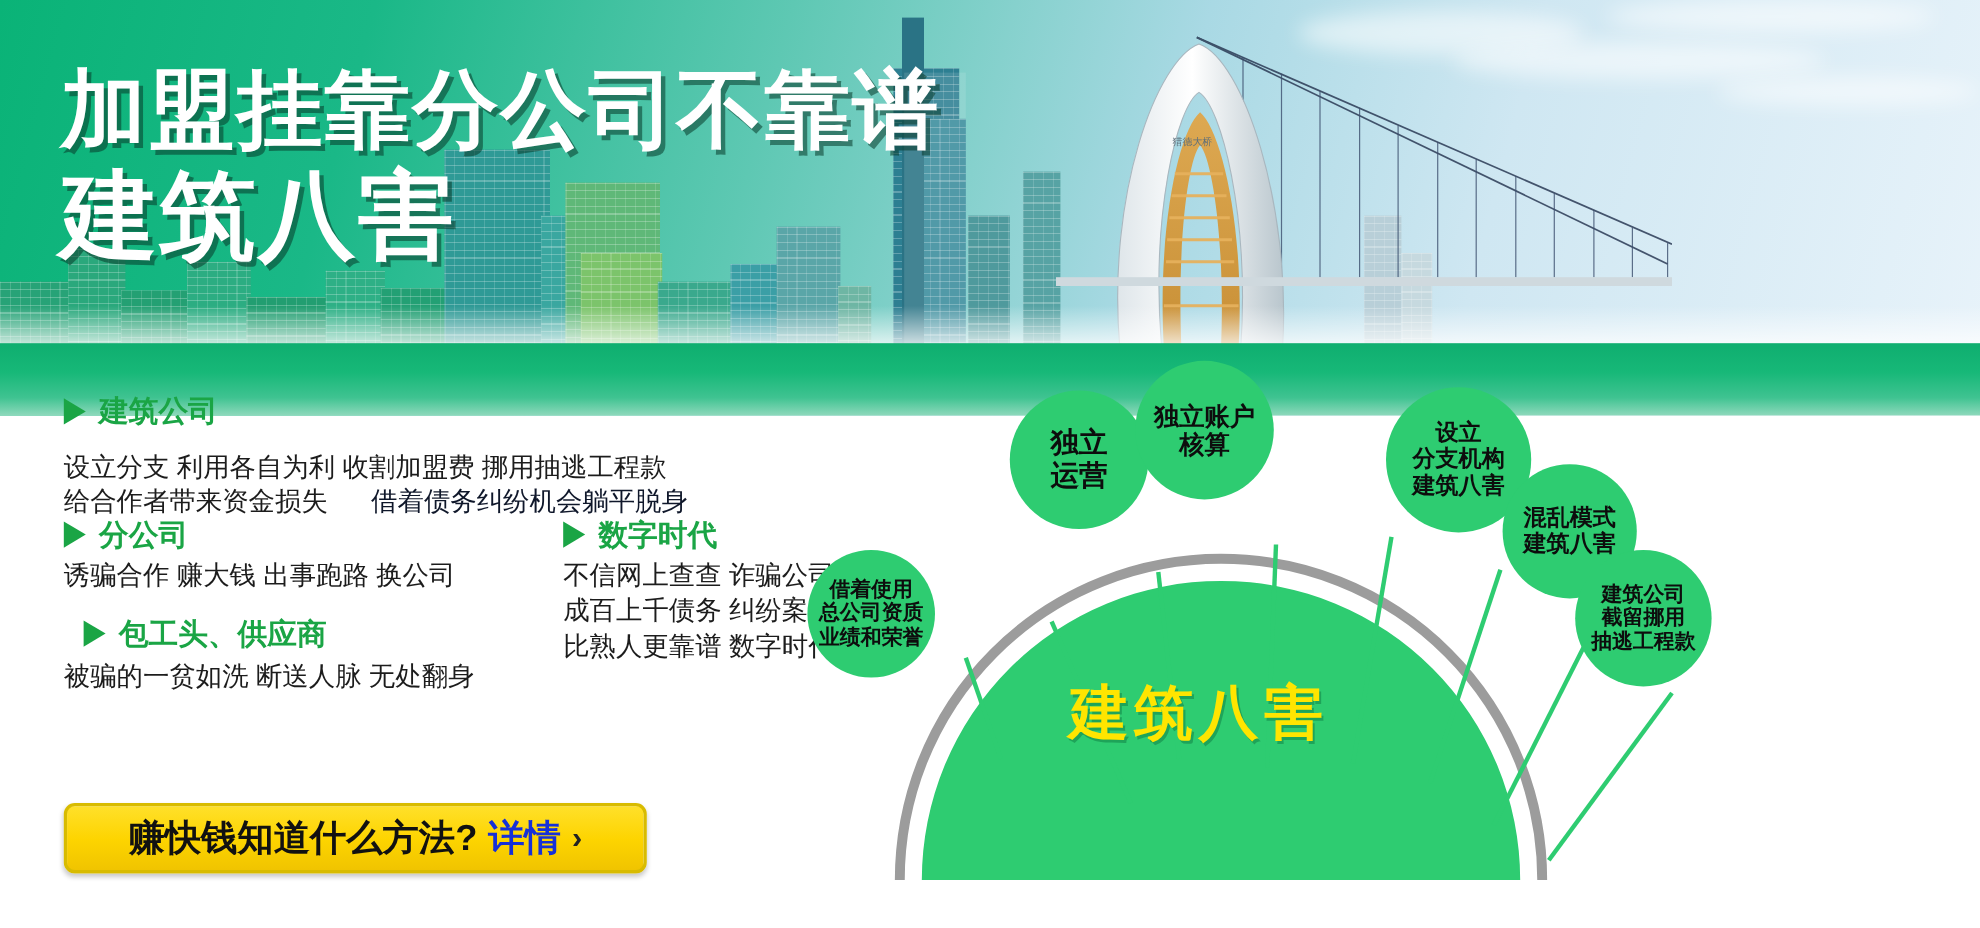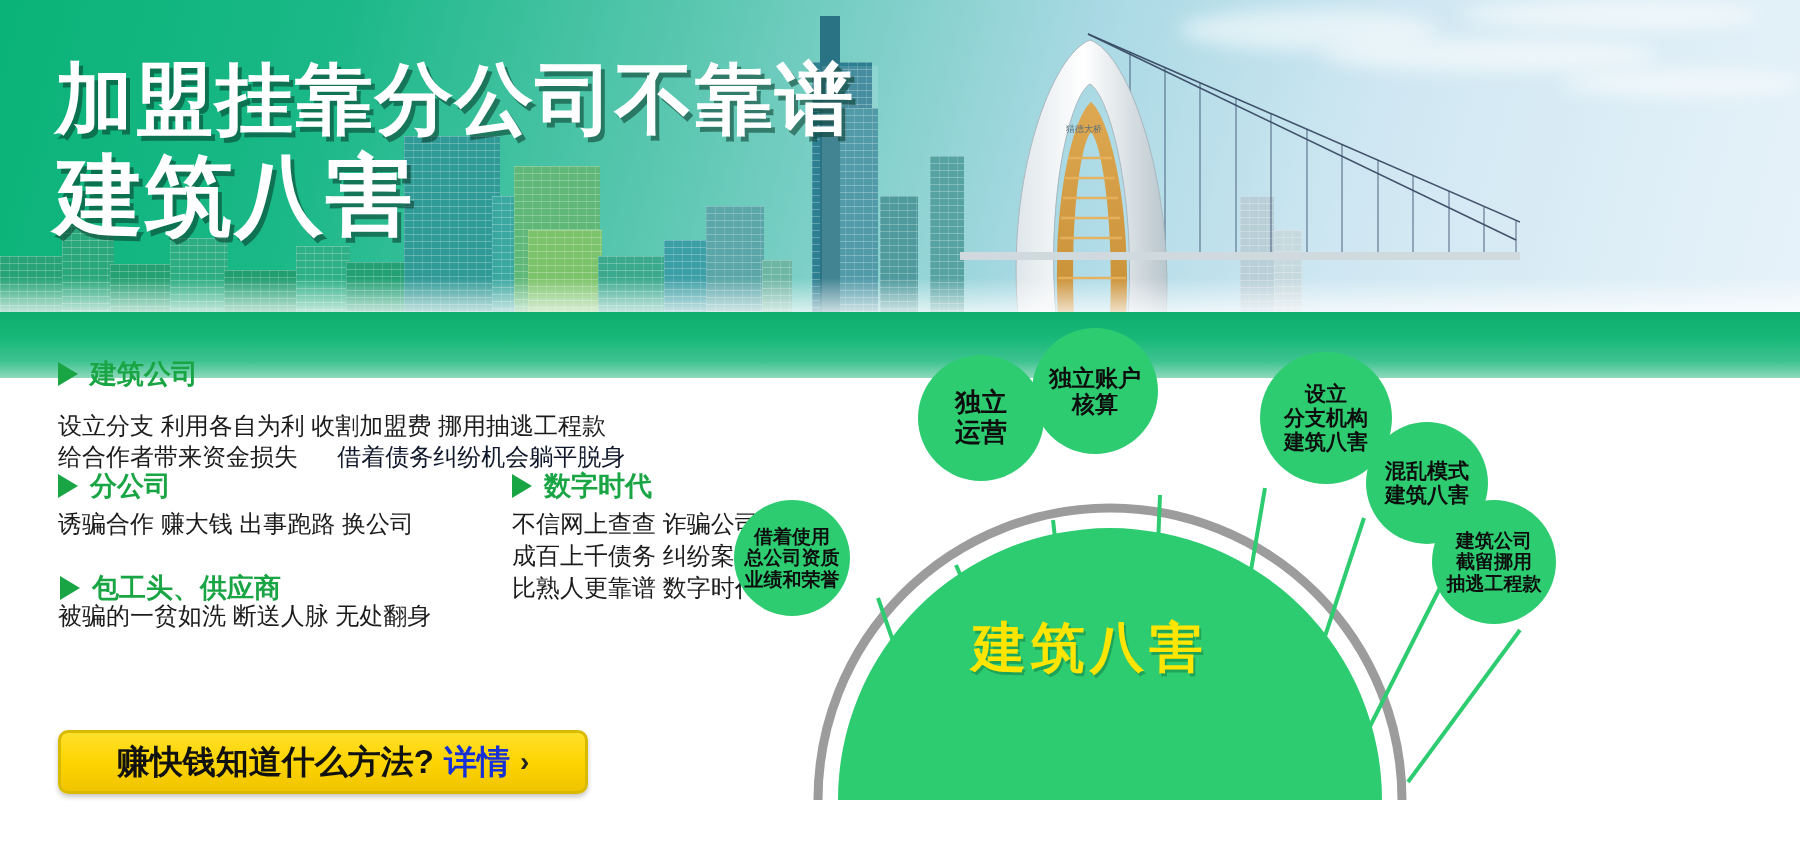--- a/index.html
+++ b/index.html
@@ -258,21 +258,21 @@
   </div>
 
   <div class="sec-head" style="left:58px;top:90px;">
     <span class="tri"></span>
     <span>分公司</span>
   </div>
   <div class="sec-body" style="left:58px;top:130px;">
     <div>诱骗合作 赚大钱     出事跑路 换公司</div>
   </div>
 
-  <div class="sec-head" style="left:60px;top:180px;margin-top:12px;">
+  <div class="sec-head" style="left:76px;top:180px;">
     <span class="tri"></span>
     <span>包工头、供应商</span>
   </div>
   <div class="sec-body" style="left:58px;top:222px;">
     <div>被骗的一贫如洗  断送人脉  无处翻身</div>
   </div>
 
   <div class="sec-head" style="left:512px;top:90px;">
     <span class="tri"></span>
     <span>数字时代</span>

